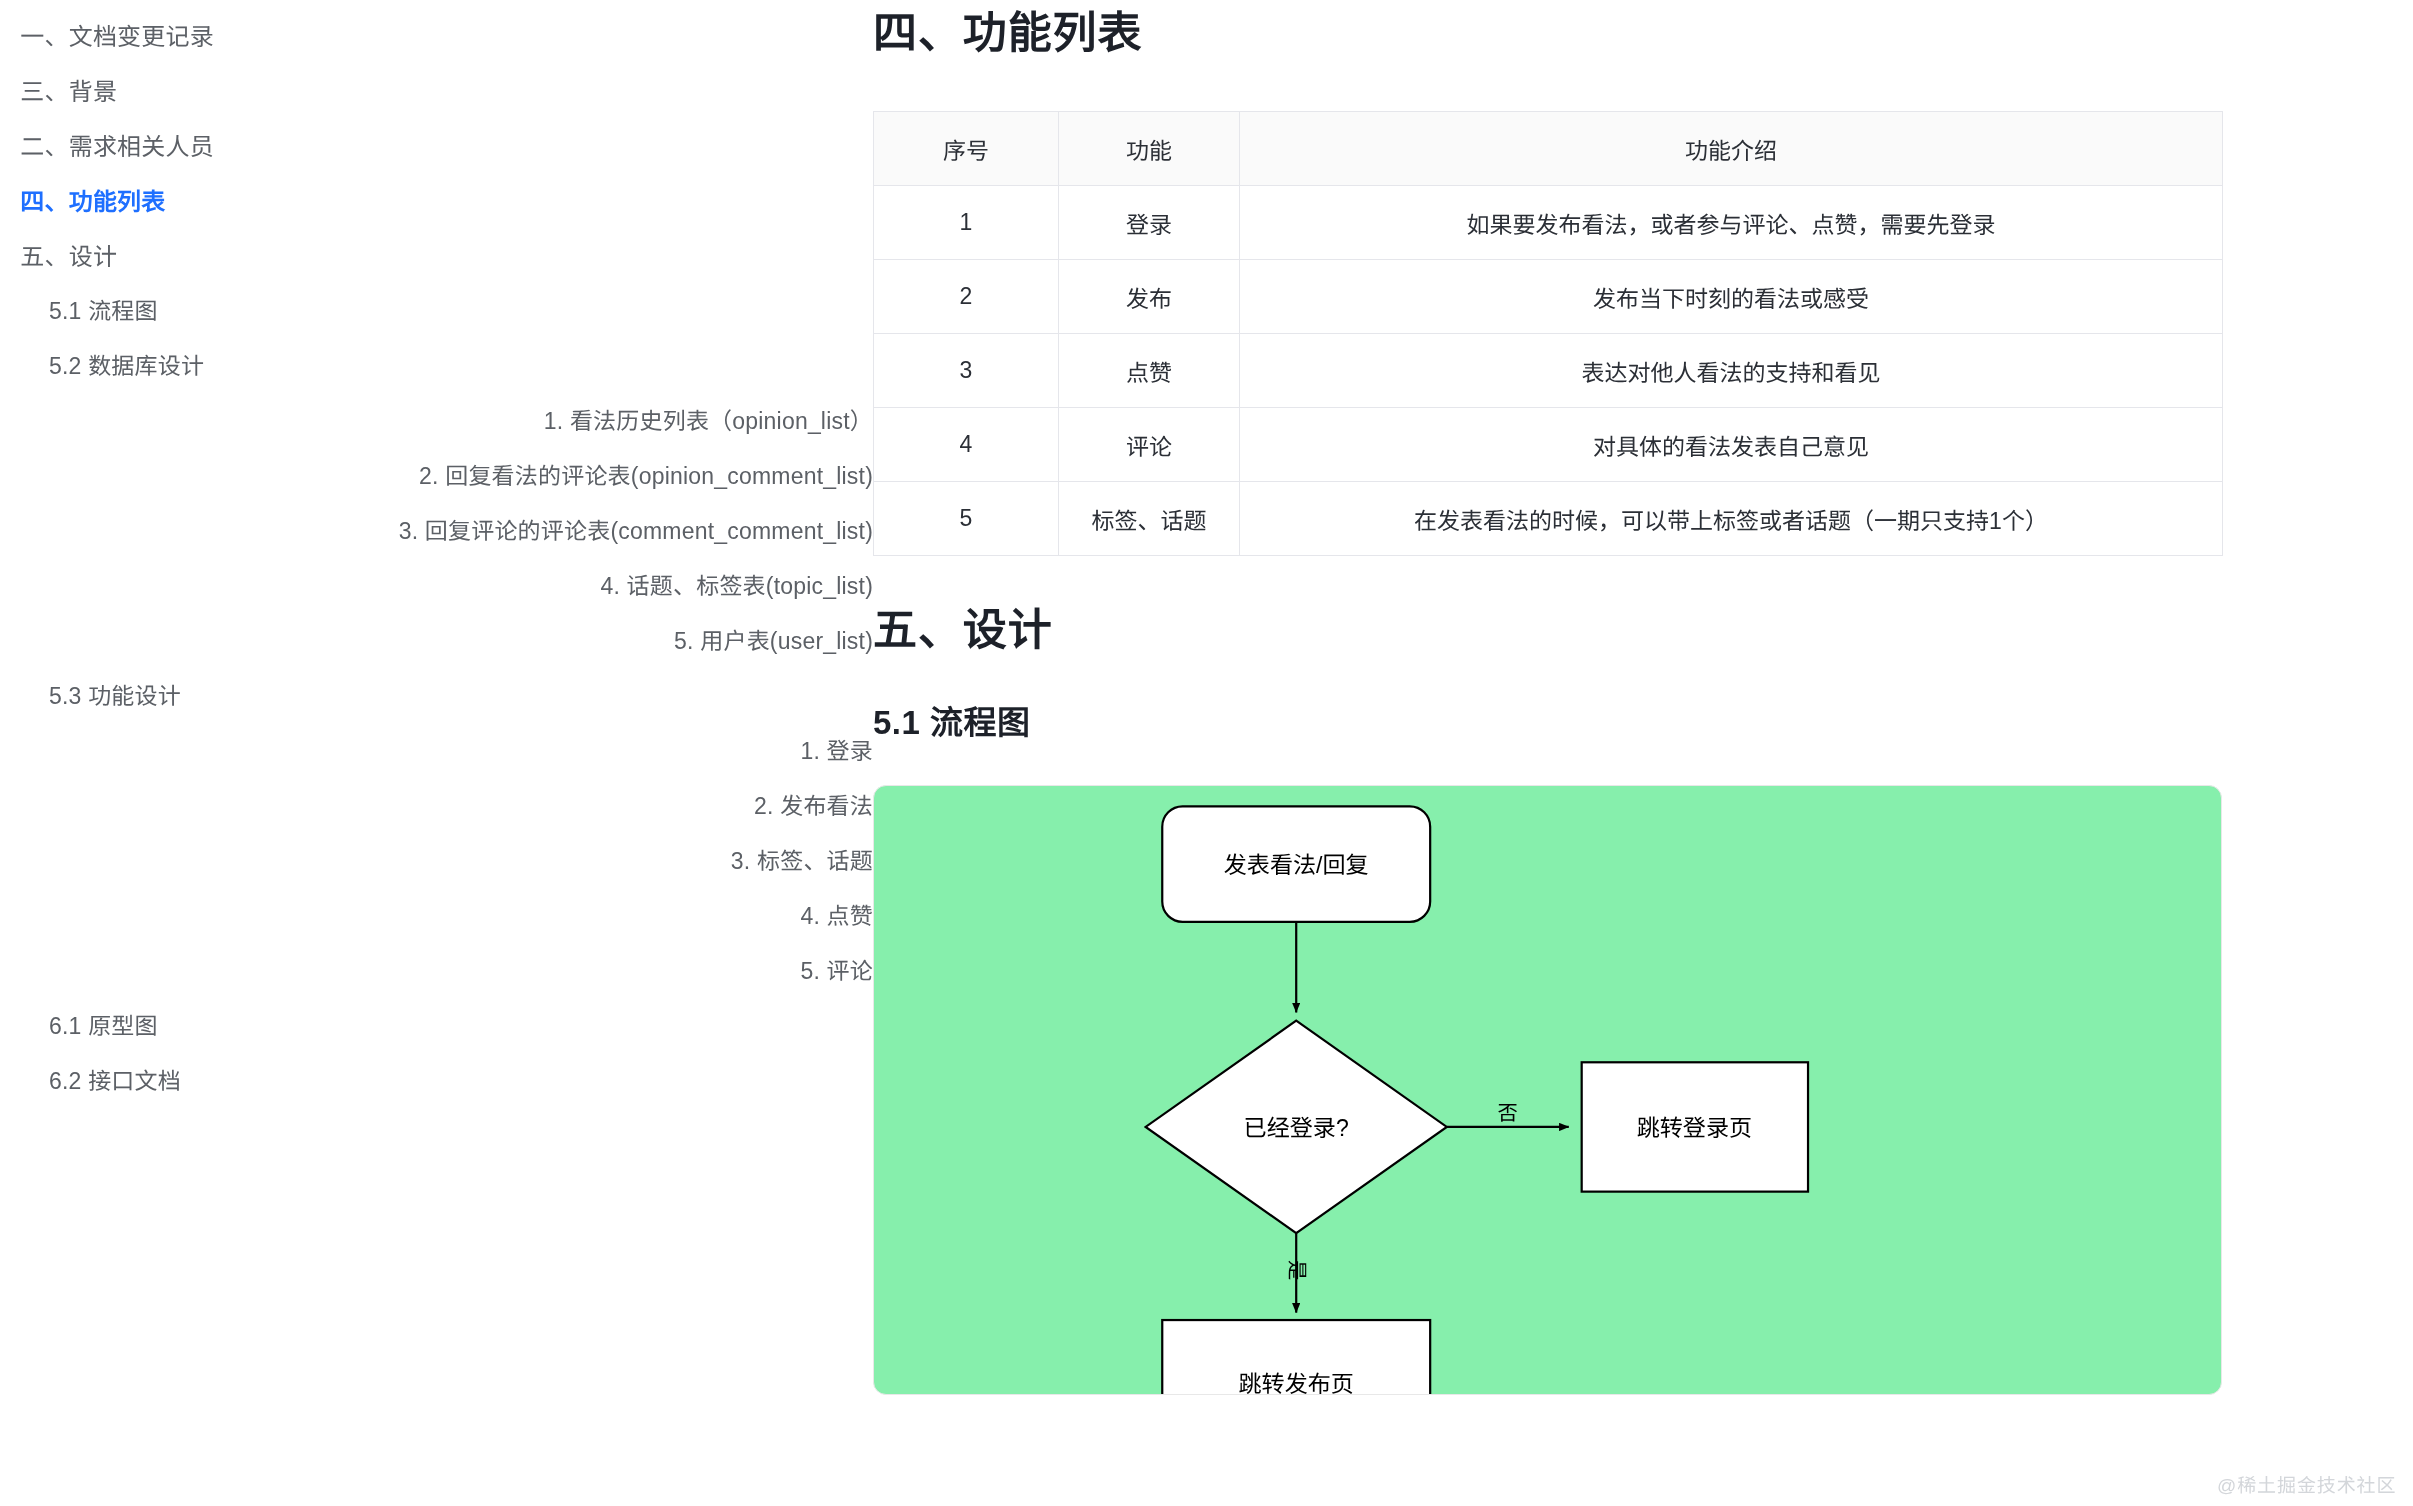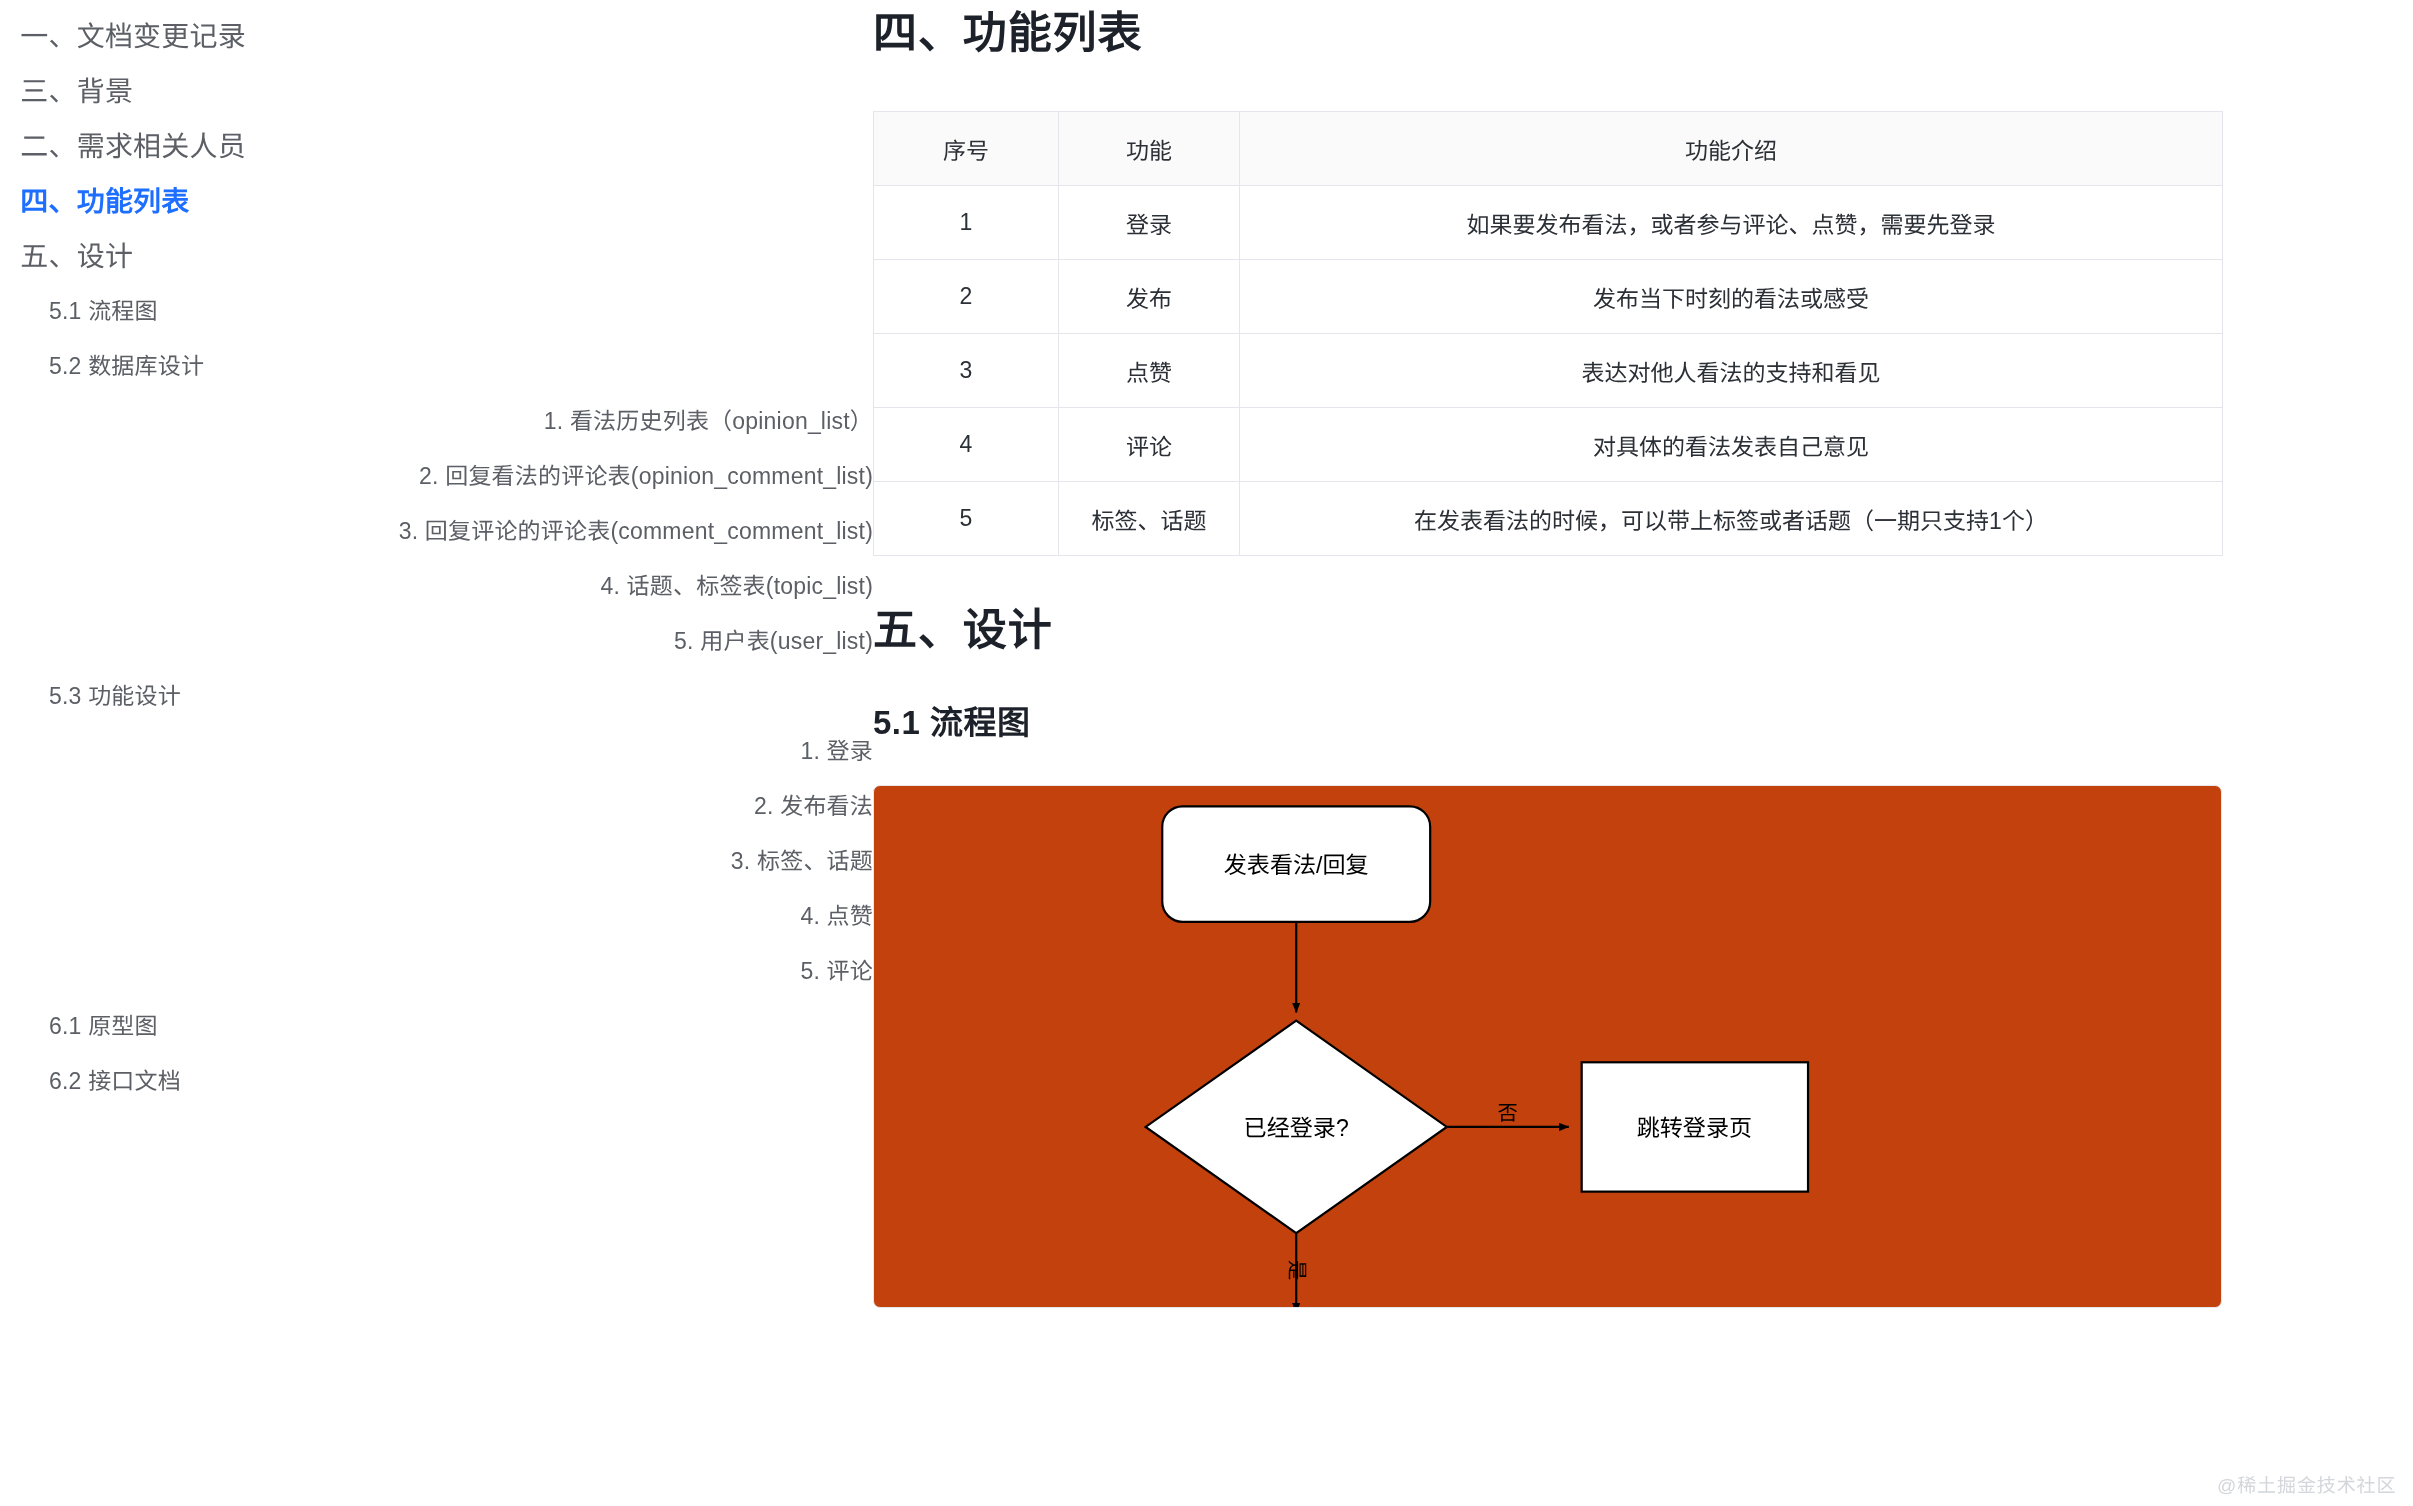--- a/index.html
+++ b/index.html
@@ -25,21 +25,21 @@
   
   #sidebar {
     width: 873px;
     flex: 0 0 873px;
     padding: 9.2px 0 0 0;
     height: 1506px;
   }
 
   .toc-item {
     display: block;
-    font-size: 28px;
+    font-size: 24px;
     line-height: 55px;
     color: #5c6066;
     white-space: nowrap;
     letter-spacing: 0.2px;
   }
   .toc-item.lvl1 { padding-left: 20.3px; }
   .toc-item.lvl2 { padding-left: 49px; font-size: 23px; }
   .toc-item.lvl3 { padding-left: 74px; font-size: 23px; text-align: right; }
 
   .toc-item.active {
@@ -97,24 +97,24 @@
     color: #2b2f36;
   }
   table.feature-table col.c-no   { width: 185px; }
   table.feature-table col.c-fn   { width: 181px; }
   table.feature-table col.c-desc { width: 983px; }
 
   
   #flow-panel {
     margin-top: 41px;
     width: 1349px;
-    height: 523px;
+    height: 610px;
     border: 0.9px solid #e8e8e8;
-    border-radius: 7px;
-    background: #c2410c;
+    border-radius: 13px;
+    background: #86efac;
     position: relative;
     overflow: hidden;
   }
   #flow-svg { display: block; }
 
   .fc-label {
     font-family: "Liberation Sans", "DejaVu Sans", sans-serif;
     font-size: 25px;
     fill: #000000;
   }

